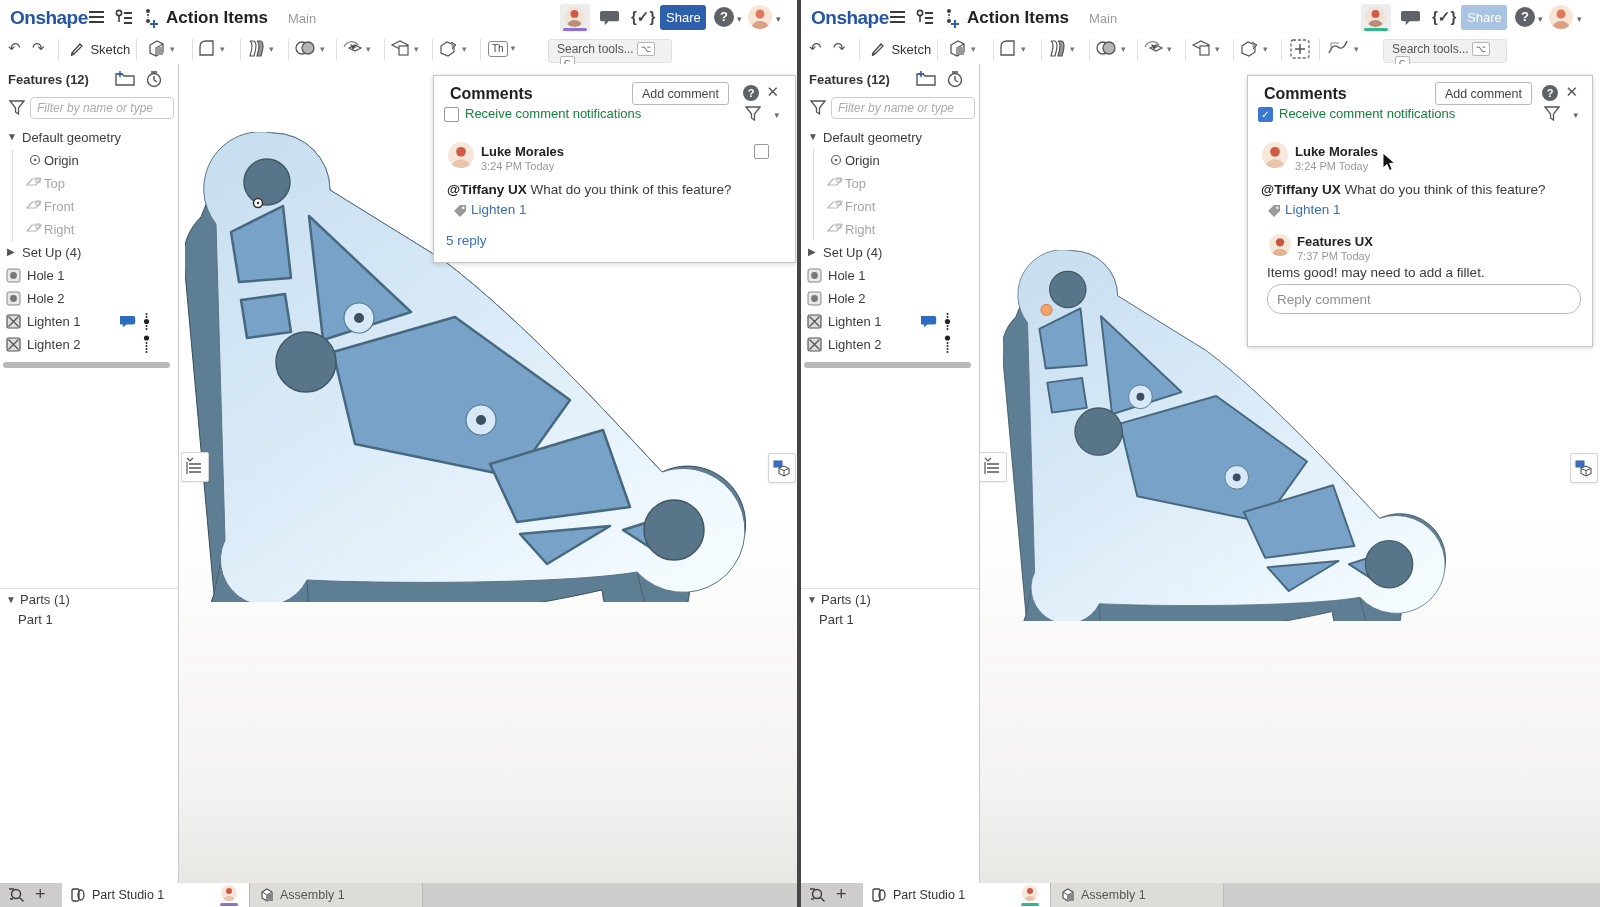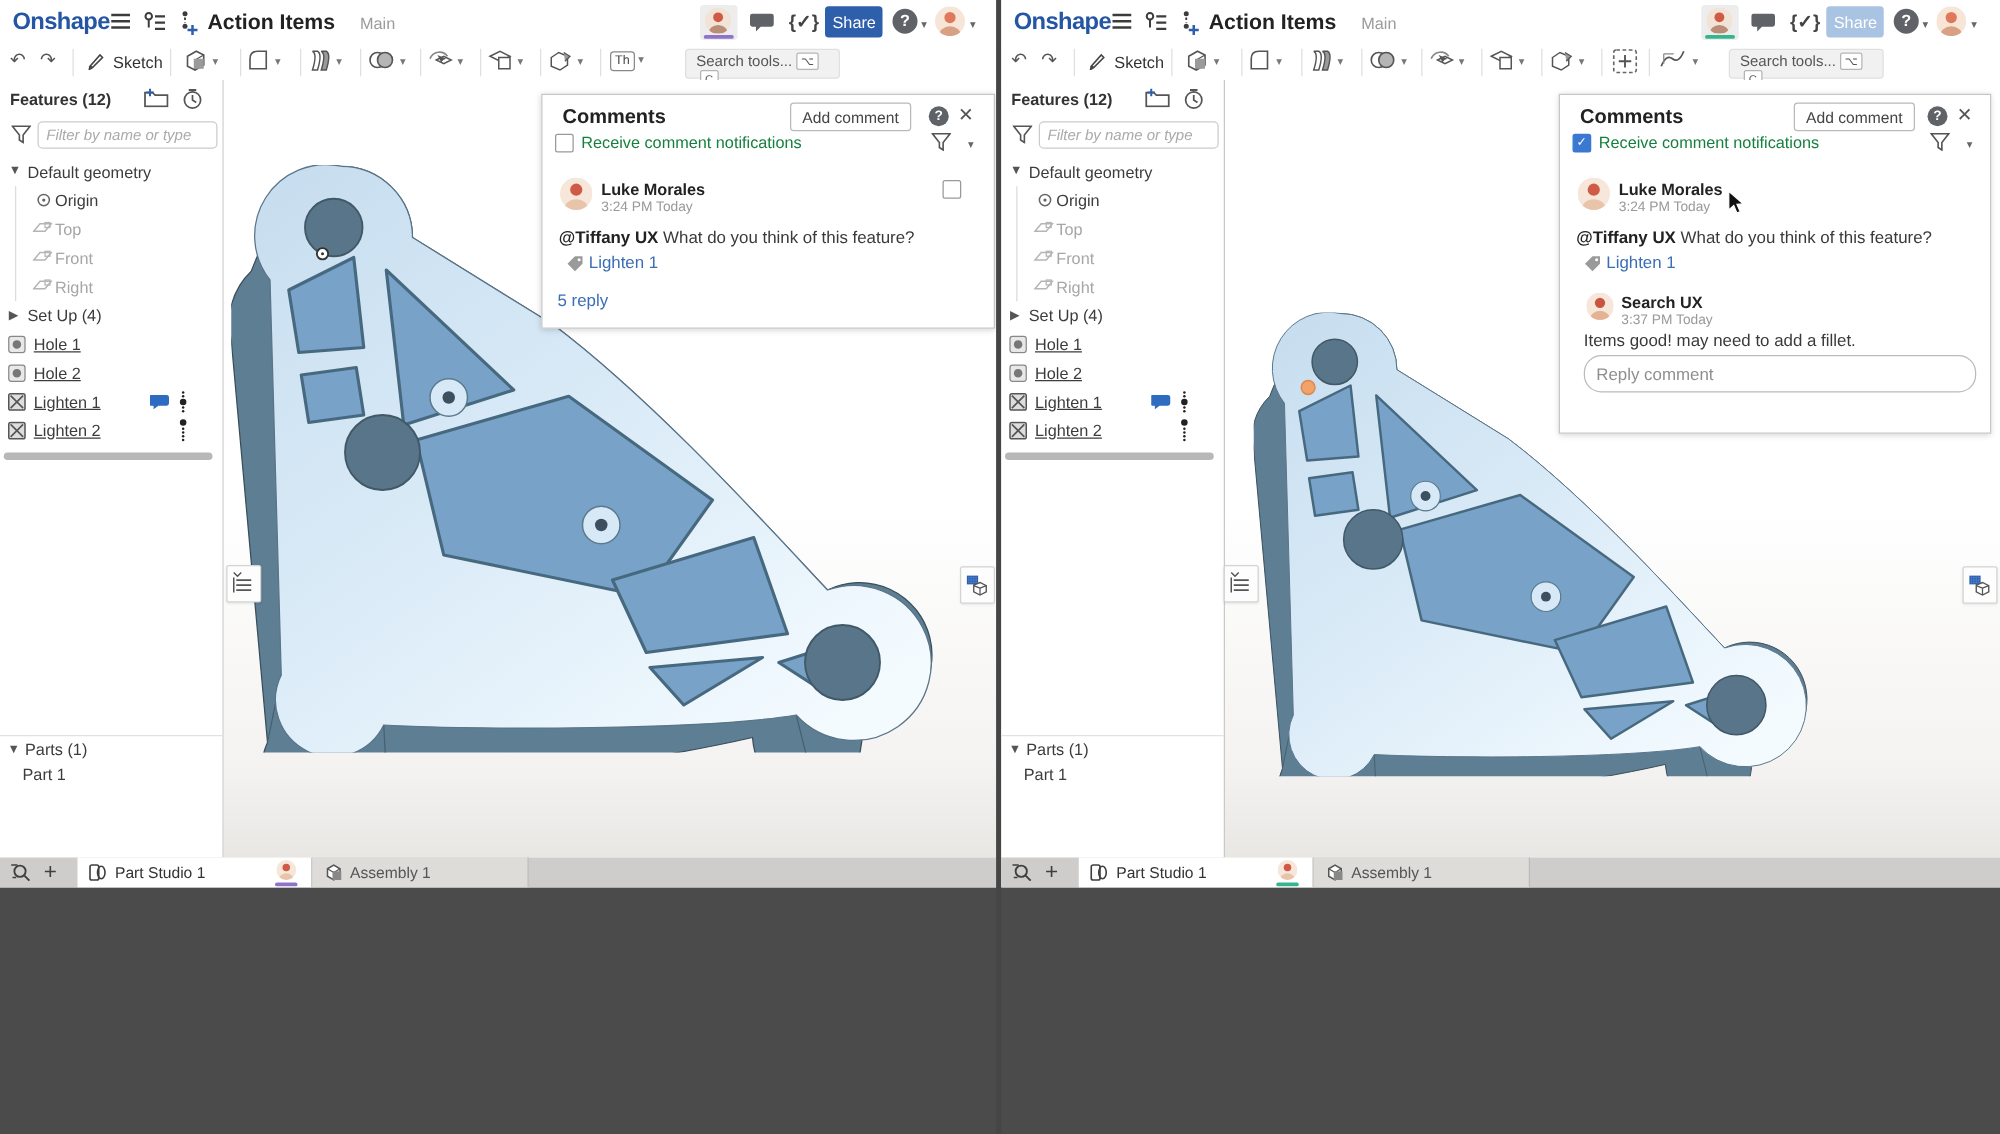--- a/index.html
+++ b/index.html
@@ -1,17 +1,17 @@
 <!DOCTYPE html>
 <html><head>
 <meta charset="utf-8">
 <style>
   html,body{margin:0;padding:0;background:#4b4b4b;font-family:"Liberation Sans",sans-serif;}
   #stage{position:relative;width:1600px;height:907px;overflow:hidden;background:#4b4b4b;}
-  .win{position:absolute;top:0;height:710px;background:#fff;overflow:hidden;}
+  .win{position:absolute;top:0;height:907px;background:#fff;overflow:hidden;}
   #win-a{left:0;width:797px;}
   #win-b{left:801px;width:799px;}
   .divider{position:absolute;left:797px;top:0;width:4px;height:907px;background:#454545;}
 
   
   .hdr{position:absolute;left:0;right:0;top:0;height:36px;background:#fff;border-bottom:1px solid #e3e3e3;}
   .logo{position:absolute;left:10px;top:7px;font-size:19px;font-weight:bold;color:#2456a4;letter-spacing:-.5px;}
   .hicon{position:absolute;top:8px;color:#3c3c3c;}
   .doctitle{position:absolute;left:166px;top:8px;font-size:17px;font-weight:bold;color:#222;}
   .wsname{position:absolute;left:288px;top:11px;font-size:13px;color:#9b9b9b;}
@@ -41,21 +41,21 @@
   .fp-hicon{position:absolute;top:6px;}
   .filter-funnel{position:absolute;left:9px;top:36px;}
   .filter-input{position:absolute;left:30px;top:33px;width:130px;height:20px;border:1px solid #ccc;border-radius:4px;font-size:12px;font-style:italic;color:#444;padding:0 6px;font-family:inherit;}
   .filter-input::placeholder{color:#aaa;}
   .tree{position:absolute;left:0;right:0;top:62px;}
   .trow{position:relative;height:23px;font-size:13px;color:#3c3c3c;}
   .trow .lbl{position:absolute;top:4px;}
   .trow.grp .lbl{left:22px;}
   .trow.child .lbl{left:44px;color:#a6a6a6;}
   .trow.child.orig .lbl{color:#3c3c3c;}
-  .trow.feat .lbl{left:27px;text-decoration:underline;}
+  .trow.feat .lbl{left:27px;}
   .trow .chv{position:absolute;left:7px;top:5px;font-size:10px;color:#555;}
   .trow .ric{position:absolute;top:4px;}
   .guide{position:absolute;left:12px;width:1px;background:#dcdcdc;}
   .hscroll{position:absolute;left:3px;right:8px;height:6px;border-radius:3px;background:#b8b8b8;}
   .fp-div{position:absolute;left:0;right:0;height:1px;background:#e2e2e2;}
   .parts-hdr{position:absolute;left:20px;font-size:13px;color:#3c3c3c;}
   .parts-chv{position:absolute;left:6px;font-size:10px;color:#555;}
   .part-item{position:absolute;left:18px;font-size:13px;color:#3c3c3c;}
 
   
@@ -692,22 +692,22 @@
     <span style="position:absolute;left:19px;top:128px"><svg width="14" height="14">
             <path d="M1,7 L7,1 H13 V7 L7,13 Z" fill="#9a9a9a"></path>
             <circle cx="10.3" cy="3.8" r="1.2" fill="#fff"></circle>
           </svg></span>
     <span class="taglink" style="left:37px;top:126px">Lighten 1</span>
     <span class="avatar" style="left:21px;top:158px;width:22px;height:22px"><svg viewBox="0 0 24 24" width="22" height="22">
             <rect width="24" height="24" fill="#f7e7da"></rect>
             <circle cx="12" cy="9" r="4.5" fill="#c9553f"></circle>
             <path d="M3,24a9,8 0 0 1 18,0" fill="#e4b394"></path>
           </svg></span>
-    <span class="cname" style="left:49px;top:158px">Search UX</span>
-    <span class="ctime" style="left:49px;top:174px">3:37 PM Today</span>
+    <span class="cname" style="left:49px;top:158px">Features UX</span>
+    <span class="ctime" style="left:49px;top:174px">7:37 PM Today</span>
     <span class="cbody" style="left:19px;top:189px">Items good! may need to add a fillet.</span>
     <input class="reply-input" style="left: 19px; right: 11px; top: 208px;" placeholder="Reply comment">
   </div>
 
   <span class="cursor" style="left:581px;top:152px">
     <svg width="14" height="20">
           <path d="M1,1 L1,16 L5,12.5 L7.6,18.5 L10.2,17.3 L7.6,11.5 L12.5,11 Z" fill="#111" stroke="#fff" stroke-width="1"></path>
         </svg>
   </span>
 

